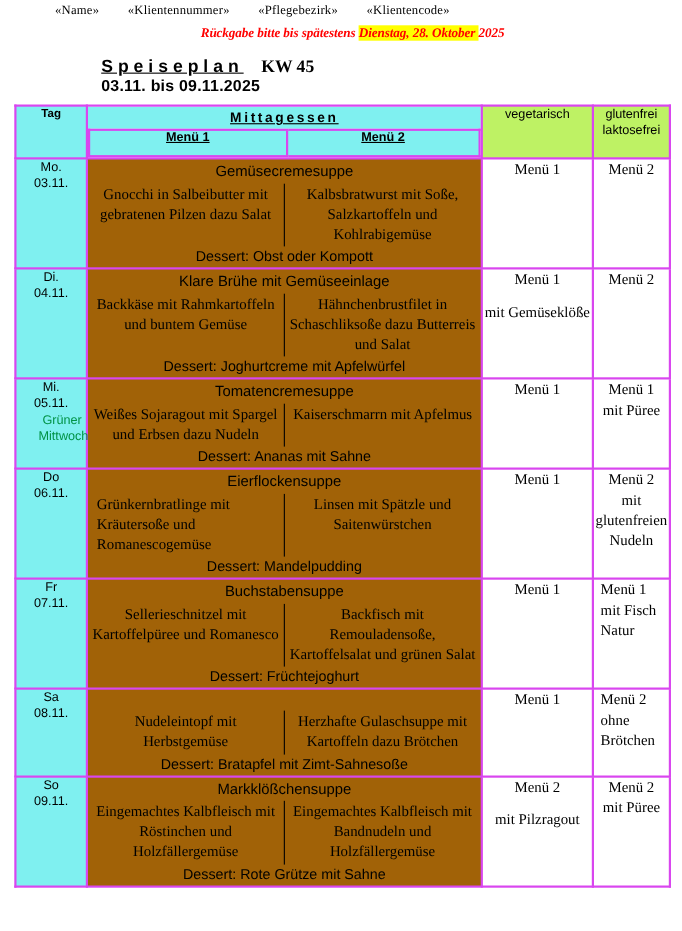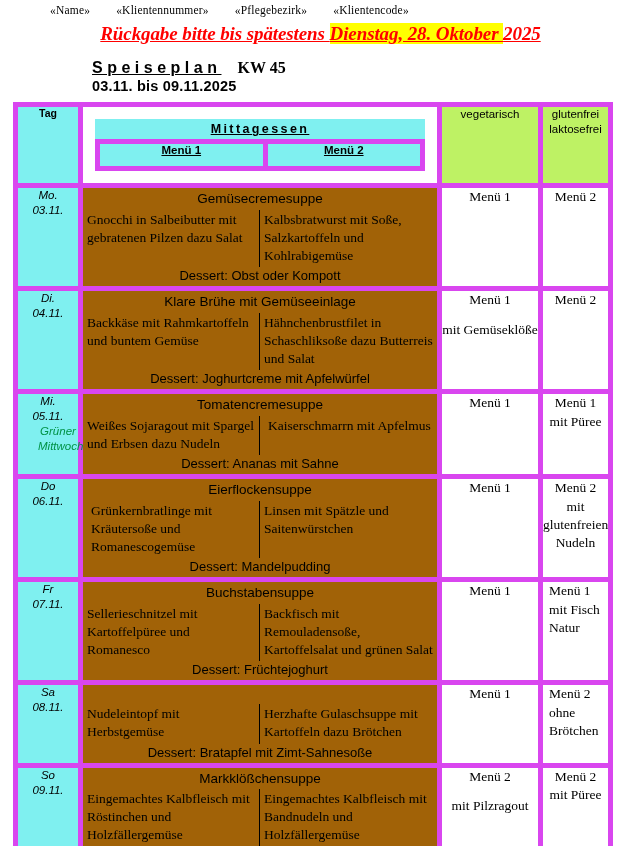--- a/index.html
+++ b/index.html
@@ -35,25 +35,24 @@
   .mergefields span { display: inline-block; }
   .mf-gap-1 { width: 26px; }
   .mf-gap-2 { width: 26px; }
   .mf-gap-3 { width: 26px; }
 
   
   .deadline {
     margin-top: 7px;
     text-align: center;
     font-family: "Liberation Serif", serif;
-    font-size: 19px;
+    font-size: 12px;
     font-weight: bold;
     font-style: italic;
     color: #ff0000;
-    text-decoration: underline;
     white-space: nowrap;
     letter-spacing: -0.1px;
     padding-left: 21px;
   }
   .deadline .hl {
     background: #ffff00;
   }
 
   
   .titleblock {
@@ -89,21 +88,21 @@
     margin-top: 8px;
     padding-left: 13px;
   }
   table.plan {
     border-collapse: collapse;
     table-layout: fixed;
     width: 595px;
     border: 1.5px solid #000;
   }
   table.plan td, table.plan th {
-    border: 5px solid #d946ef;
+    border: 2px solid #d946ef;
     vertical-align: top;
     padding: 0;
   }
 
   
   col.c-day   { width: 65px; }
   col.c-menu  { width: 359px; }
   col.c-veg   { width: 101px; }
   col.c-glu   { width: 70px; }
   .hdr-tag {
@@ -163,21 +162,20 @@
 
   
   td.daycell {
     background: #7ff0f0;
     text-align: center;
     font-family: "Liberation Sans", sans-serif;
     font-size: 11.5px;
     line-height: 1.3;
     padding: 3px 1px 2px 1px;
     vertical-align: top;
-    font-style: italic;
   }
   td.daycell .greenlabel {
     color: #009245;
     display: block;
     margin-left: 20px;
   }
 
   td.menucell {
     padding: 0;
     background: #a16207;
@@ -191,21 +189,21 @@
     line-height: 1.2;
   }
 
   .menus {
     display: flex;
     align-items: stretch;
   }
   .menucol {
     width: 50%;
     box-sizing: border-box;
-    text-align: left;
+    text-align: center;
     font-family: "Liberation Serif", serif;
     font-size: 13.5px;
     line-height: 1.34;
     padding: 1px 4px 2px 4px;
   }
   .menucol.left {
     border-right: 1.2px solid #000;
   }
   .menucol.align-left {
     text-align: left;
@@ -268,21 +266,21 @@
       <colgroup>
         <col class="c-day">
         <col class="c-menu">
         <col class="c-veg">
         <col class="c-glu">
       </colgroup>
       <tbody>
 
         <tr>
           <td class="hdr-tag" rowspan="1">Tag</td>
-          <td style="padding:12px;">
+          <td style="padding:0;">
             <div class="hdr-mittagessen">Mittagessen</div>
             <table class="hdr-inner-table">
               <tbody>
                 <tr class="hdr-inner-row">
                   <td class="left-half hdr-menu">Menü 1</td>
                   <td class="hdr-menu">Menü 2</td>
                 </tr>
               </tbody>
             </table>
           </td>

